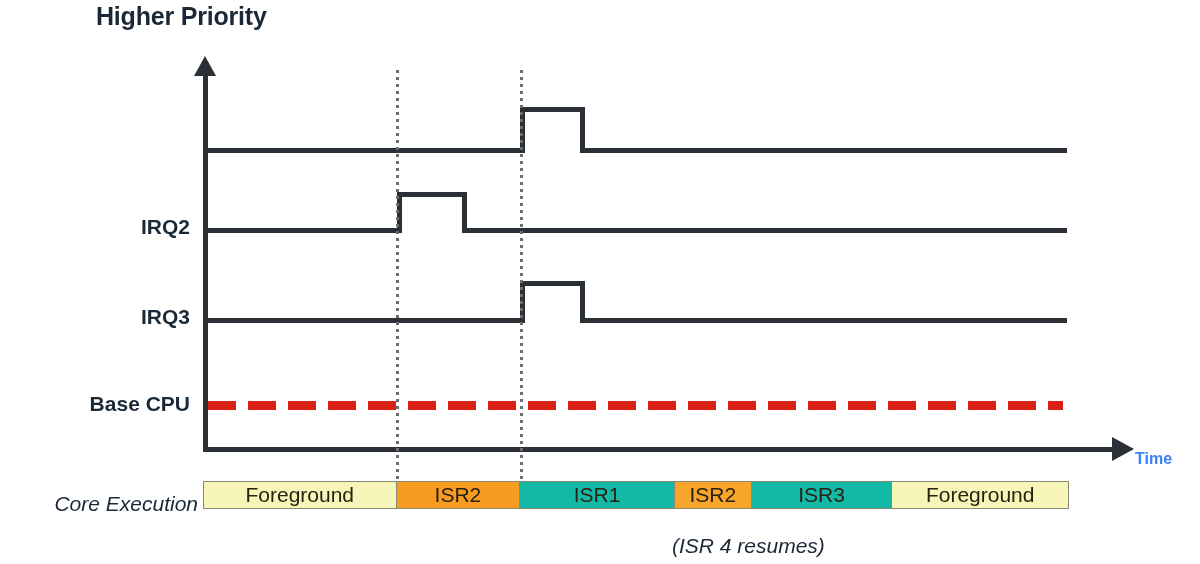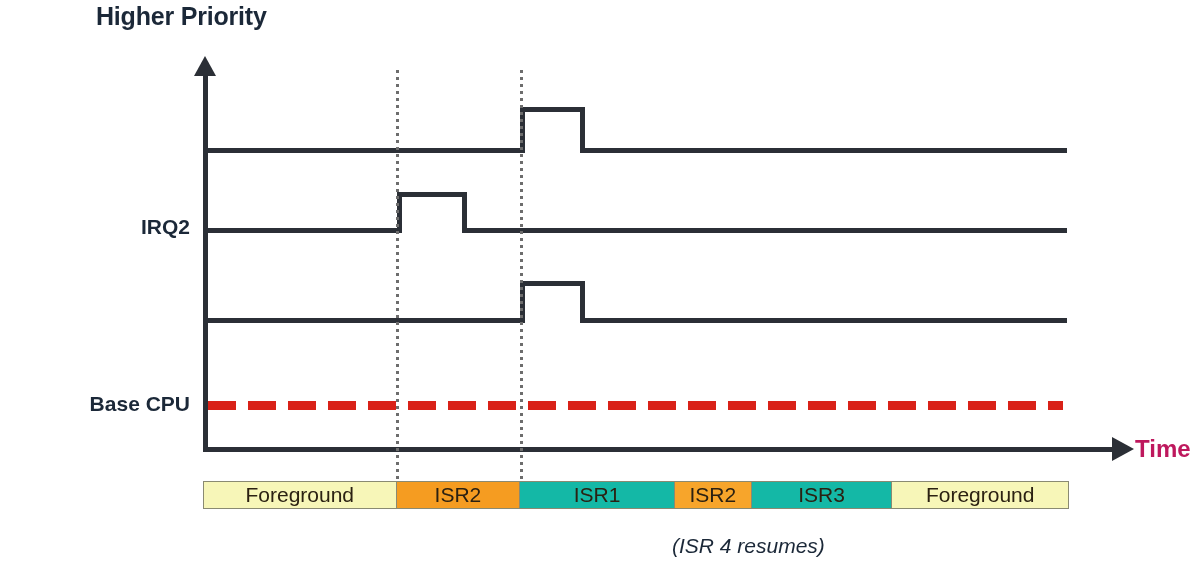--- a/index.html
+++ b/index.html
@@ -34,24 +34,24 @@
     position: absolute;
     font-size: 21px;
     font-weight: bold;
     color: #1b2838;
     text-align: right;
     white-space: nowrap;
   }
   .time-label {
     position: absolute;
     left: 1135px;
-    top: 435px;
-    font-size: 24px;
+    top: 450px;
+    font-size: 16px;
     font-weight: bold;
-    color: #be185d;
+    color: #3b82f6;
     white-space: nowrap;
   }
   .core-exec-label {
     position: absolute;
     left: 8px;
     top: 492px;
     width: 190px;
     text-align: right;
     font-size: 21px;
     font-style: italic;
@@ -186,32 +186,34 @@
   <div class="seg seg-v" style="left:580px; top:107px; height:46px;"></div>
   <div class="seg seg-h" style="left:580px; top:148px; width:487px;"></div>
 
   <div class="row-label" style="left:60px; top:215px; width:130px;">IRQ2</div>
   <div class="seg seg-h" style="left:208px; top:228px; width:189px;"></div>
   <div class="seg seg-v" style="left:397px; top:192px; height:41px;"></div>
   <div class="seg seg-h" style="left:397px; top:192px; width:70px;"></div>
   <div class="seg seg-v" style="left:462px; top:192px; height:41px;"></div>
   <div class="seg seg-h" style="left:462px; top:228px; width:605px;"></div>
 
+  <div class="row-label" style="left:60px; top:305px; width:130px;">IRQ3</div>
   <div class="seg seg-h" style="left:208px; top:318px; width:312px;"></div>
   <div class="seg seg-v" style="left:520px; top:281px; height:42px;"></div>
   <div class="seg seg-h" style="left:520px; top:281px; width:65px;"></div>
   <div class="seg seg-v" style="left:580px; top:281px; height:42px;"></div>
   <div class="seg seg-h" style="left:580px; top:318px; width:487px;"></div>
 
   <div class="row-label" style="left:40px; top:392px; width:150px;">Base CPU</div>
   <div class="base-cpu-line"></div>
 
   <div class="guide" style="left:396px; top:70px; height:425px;"></div>
   <div class="guide" style="left:520px; top:70px; height:425px;"></div>
 
+  <div class="core-exec-label">Core Execution</div>
   <div class="exec-bar">
     <div class="exec-seg" style="width:193px; background:#f7f6b8;">Foreground</div>
     <div class="exec-seg" style="width:124px; background:#f59c21;">ISR2</div>
     <div class="exec-seg" style="width:155px; background:#14b8a6;">ISR1</div>
     <div class="exec-seg" style="width:77px;  background:#f7a52b;">ISR2</div>
     <div class="exec-seg" style="width:141px; background:#14b8a6;">ISR3</div>
     <div class="exec-seg" style="width:176px; background:#f7f6b8;">Foreground</div>
   </div>
 
   <div class="resume-note">(ISR 4 resumes)</div>

